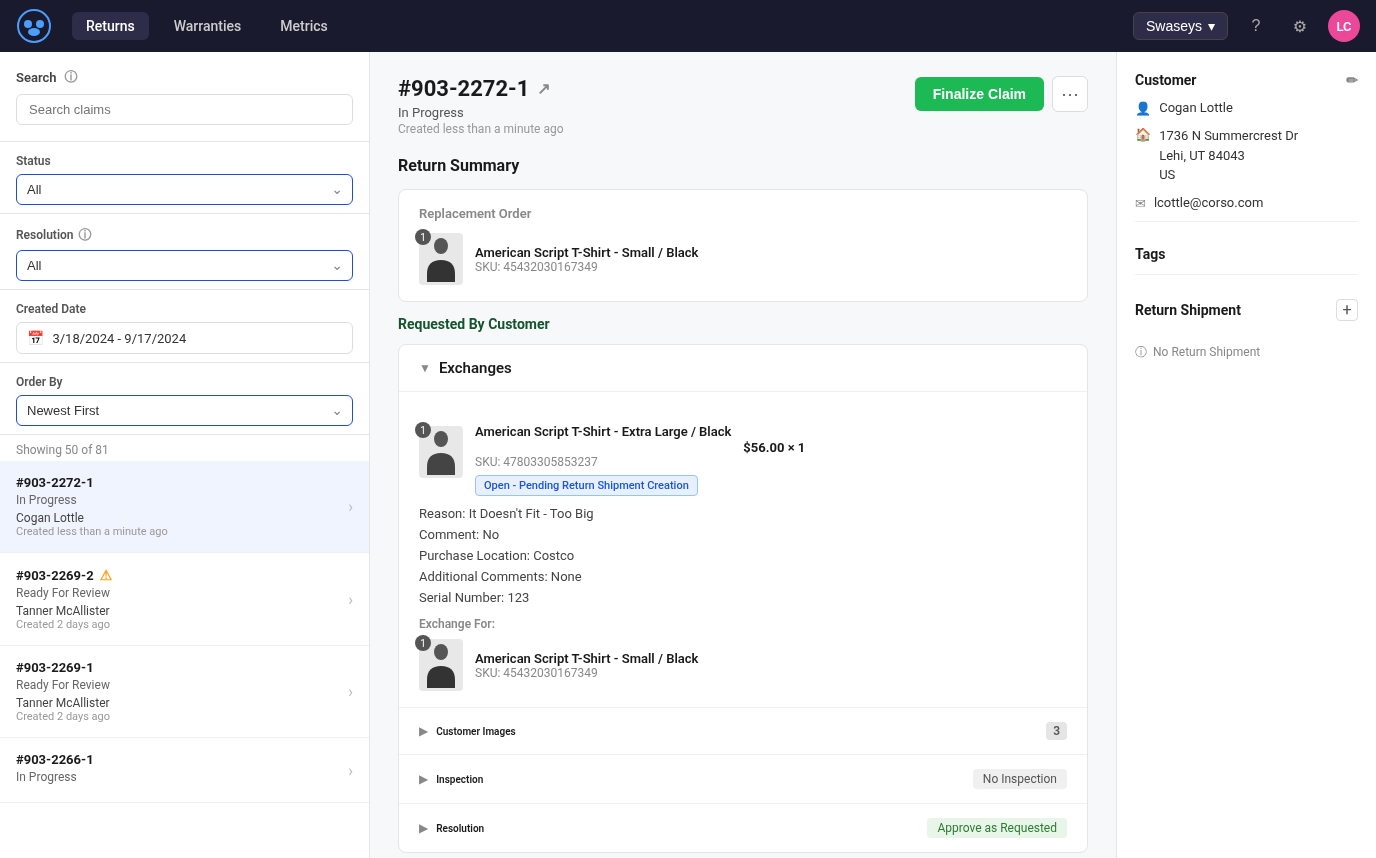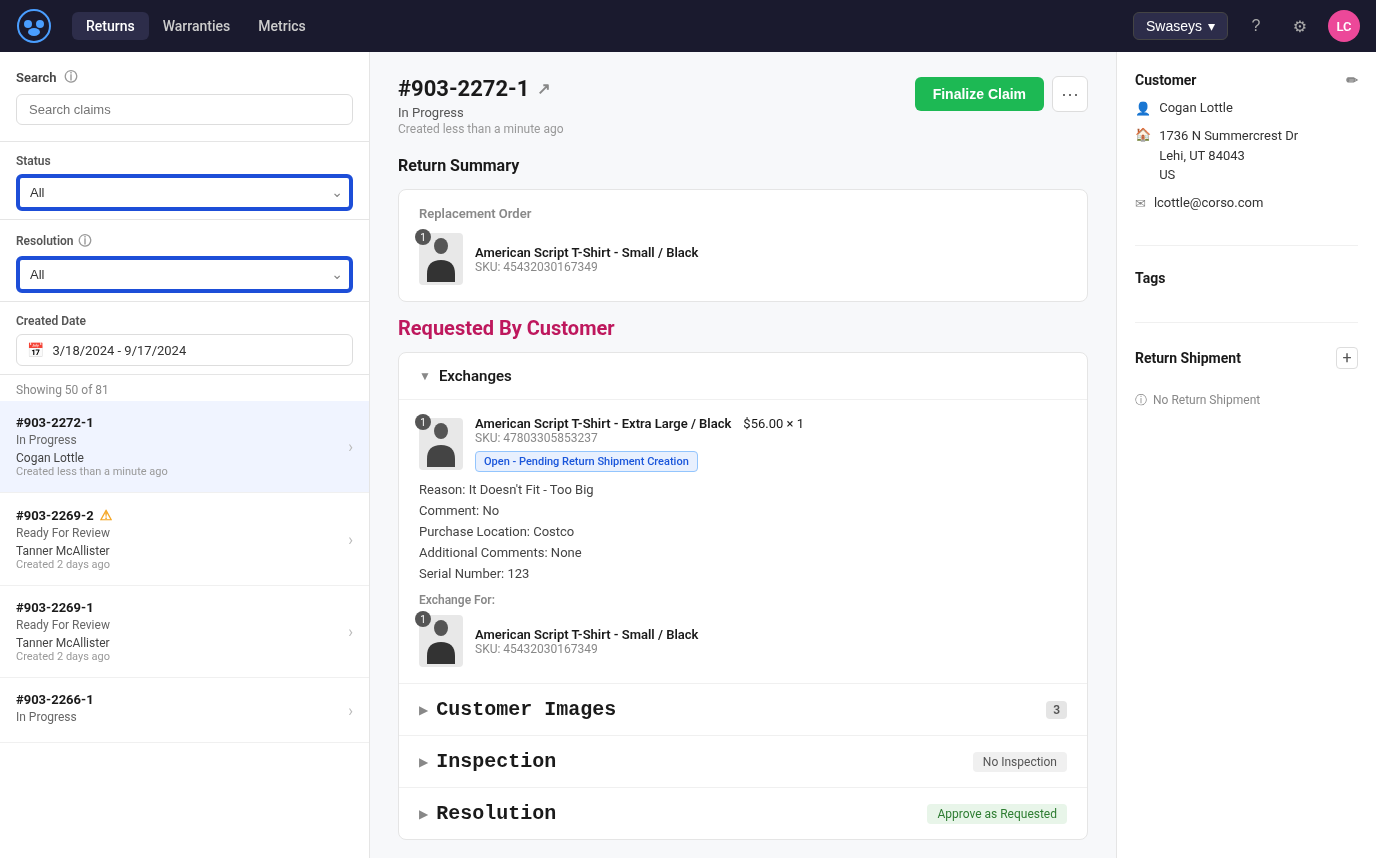--- a/index.html
+++ b/index.html
@@ -19,21 +19,21 @@
     .navbar-logo {
       width: 36px;
       height: 36px;
       margin-right: 20px;
       display: flex;
       align-items: center;
       justify-content: center;
     }
     .navbar-nav {
       display: flex;
-      gap: 0;
+      gap: 11px;
       flex: 1;
     }
     .nav-item {
       color: #ccc;
       padding: 6px 14px;
       border-radius: 6px;
       cursor: pointer;
       font-size: 14px;
       font-weight: 500;
     }
@@ -141,21 +141,21 @@
       margin-bottom: 6px;
       display: flex;
       align-items: center;
       gap: 5px;
     }
     .select-wrap {
       position: relative;
     }
     .select-wrap select {
       width: 100%;
-      border: 4px solid #1d4ed8;
+      border: 1px solid #1d4ed8;
       border-radius: 6px;
       padding: 7px 28px 7px 10px;
       font-size: 13px;
       background: #fff;
       appearance: none;
       cursor: pointer;
       outline: none;
       color: #333;
     }
     .select-wrap::after {
@@ -352,45 +352,46 @@
       font-weight: 600;
       color: #1a1a1a;
     }
     .product-info .sku {
       font-size: 12px;
       color: #888;
     }
     .product-price {
       margin-left: auto;
       font-size: 13px;
-      font-weight: 400;
+      font-weight: 700;
       color: #1a1a1a;
+      margin-top: 32px;
     }
     .tag-badge {
       display: inline-block;
       background: #fff3cd;
       color: #856404;
       border: 1px solid #ffc107;
       border-radius: 4px;
       padding: 3px 8px;
       font-size: 11px;
       font-weight: 500;
       cursor: pointer;
     }
     .tag-badge.open-pending {
       background: #e8f0fe;
       color: #1a56db;
       border-color: #93c5fd;
     }
 
     
     .section-header {
-      font-size: 20px;
+      font-size: 14px;
       font-weight: 700;
-      color: #be185d;
+      color: #14532d;
       margin-bottom: 12px;
     }
     .accordion-header {
       display: flex;
       align-items: center;
       gap: 8px;
       padding: 14px 20px;
       cursor: pointer;
       border-bottom: 1px solid #f0f0f0;
     }
@@ -425,24 +426,23 @@
       justify-content: space-between;
       padding: 14px 20px;
       cursor: pointer;
     }
     .collapse-left {
       display: flex;
       align-items: center;
       gap: 8px;
     }
     .collapse-title {
-      font-size: 20px;
+      font-size: 10px;
       font-weight: 600;
       color: #1a1a1a;
-      font-family: Liberation Mono, monospace;
     }
     .count-badge {
       background: #e5e5e5;
       color: #555;
       border-radius: 4px;
       padding: 2px 7px;
       font-size: 12px;
       font-weight: 600;
     }
     .status-pill {
@@ -461,21 +461,20 @@
     .right-panel {
       width: 260px;
       min-width: 260px;
       background: #fff;
       border-left: 1px solid #e5e5e5;
       padding: 20px 18px;
       overflow-y: auto;
     }
     .panel-section {
       margin-bottom: 24px;
-      padding-bottom: 24px;
       border-bottom: 1px solid #f0f0f0;
     }
     .panel-section:last-child { border-bottom: none; }
     .panel-section-title {
       font-size: 14px;
       font-weight: 700;
       color: #1a1a1a;
       margin-bottom: 12px;
       display: flex;
       align-items: center;
@@ -601,20 +600,28 @@
     </div>
 
     <div class="filter-section">
       <div class="filter-label">Created Date</div>
       <div class="date-input-wrap">
         <span class="date-icon">📅</span>
         <span>3/18/2024 - 9/17/2024</span>
       </div>
     </div>
 
+    <div class="filter-section">
+      <div class="filter-label">Order By</div>
+      <div class="select-wrap">
+        <select>
+          <option>Newest First</option>
+        </select>
+      </div>
+    </div>
 
     <div class="showing-text">Showing 50 of 81</div>
 
     <div class="claims-list">
 
       <div class="claim-item active">
         <div class="claim-left">
           <div class="claim-id">
             <span>#903-2272-1</span>
           </div>

